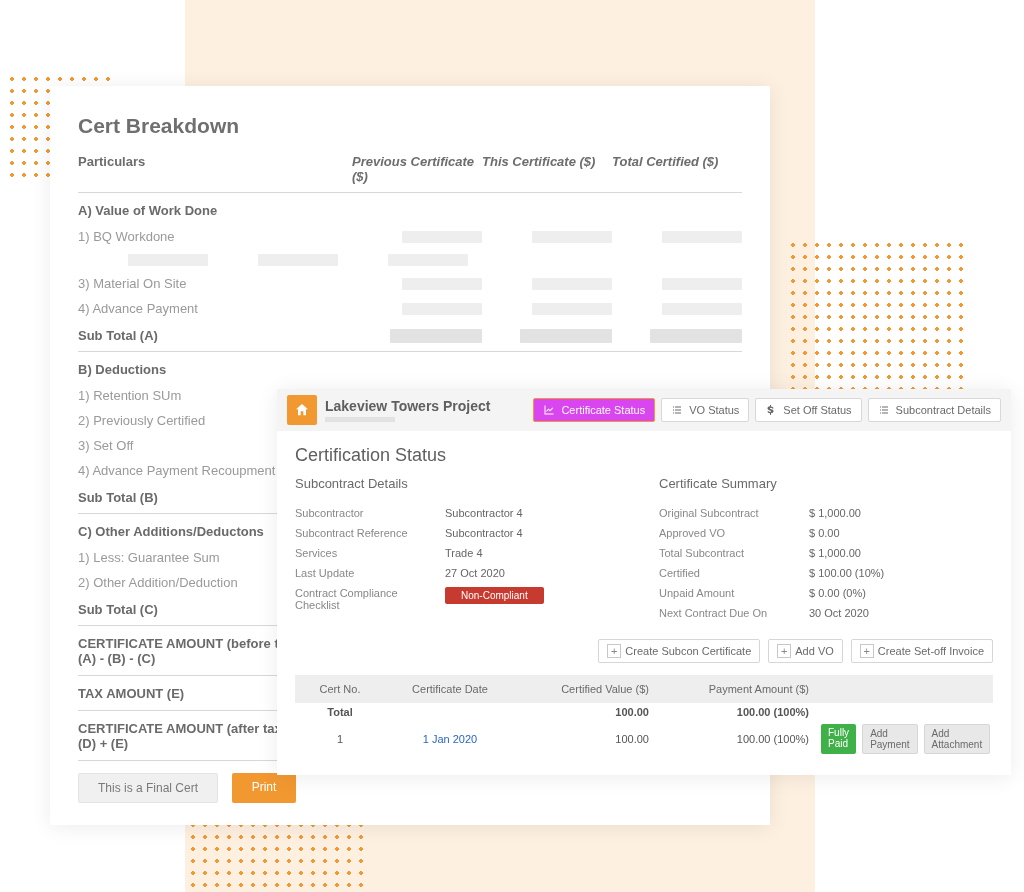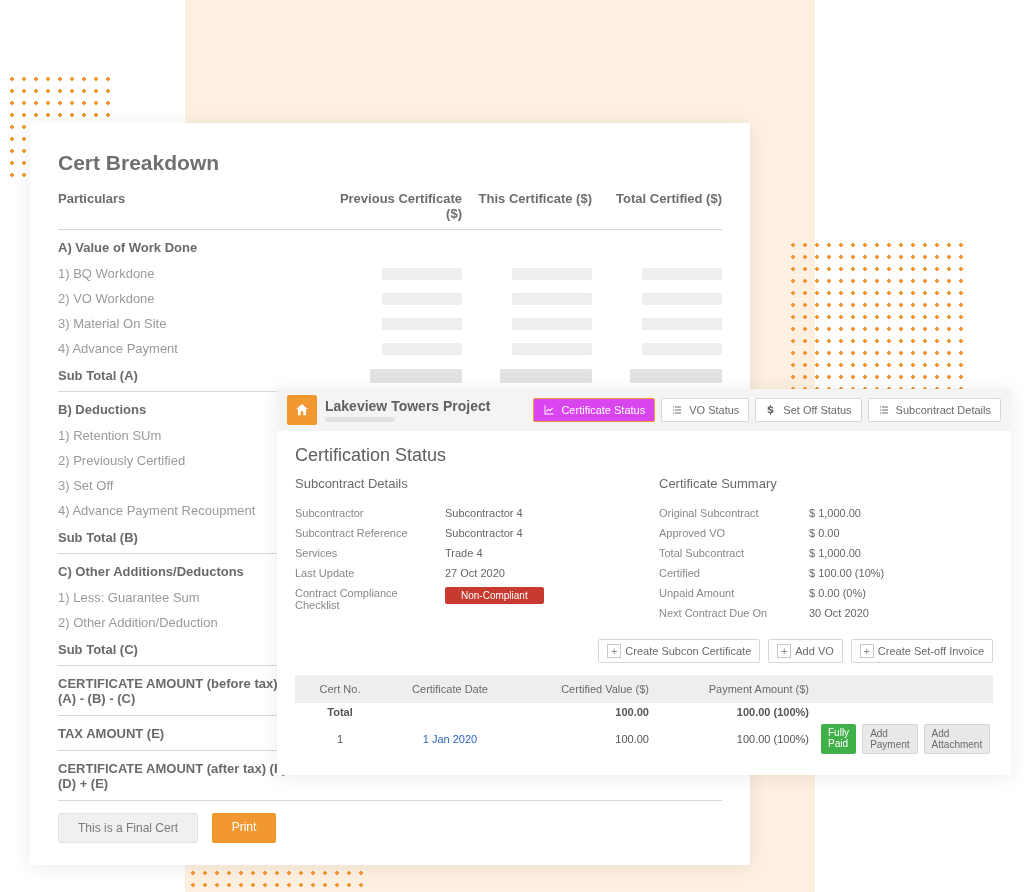--- a/index.html
+++ b/index.html
@@ -7,25 +7,25 @@
 
 .bg-peach { position: absolute; left: 185px; top: 0; width: 630px; height: 892px; background: #fdf0e0; }
 .dot-grid { position: absolute; background-image: radial-gradient(circle, #f29831 2px, transparent 2px); background-size: 12px 12px; }
 .dots-tl { left: 6px; top: 73px; width: 110px; height: 105px; }
 .dots-mr { left: 787px; top: 239px; width: 176px; height: 166px; }
 .dots-bl { left: 187px; top: 783px; width: 176px; height: 105px; }
 
 .card { position: absolute; background: #fff; box-shadow: 0 2px 20px rgba(0,0,0,0.08); }
 
 
-.card1 { left: 30px; top: 86px; width: 720px; padding: 28px 28px 22px; margin-top: 37px; }
+.card1 { left: 50px; top: 86px; width: 720px; padding: 28px 28px 22px; }
 .card1 h2 { color: #6f6f6f; font-size: 21px; font-weight: 600; margin-bottom: 16px; }
 .bd-head { display: flex; color: #6d6d6d; font-size: 13px; font-weight: 600; padding-bottom: 8px; border-bottom: 1px solid #d8d8d8; }
 .bd-head .c0 { flex: 1; }
-.bd-head .c { width: 130px; text-align: right; }
+.bd-head .c { width: 130px; text-align: left; font-style: italic; }
 .sec-title { color: #6a6a6a; font-size: 13px; font-weight: 700; padding: 10px 0 6px; }
 .row { display: flex; align-items: center; padding: 5px 0; color: #9a9a9a; font-size: 13px; }
 .row .c0 { flex: 1; }
 .row .c { width: 130px; display: flex; justify-content: flex-end; }
 .ph { background: #eeeeee; height: 12px; width: 80px; border-radius: 1px; }
 .ph.big { height: 14px; width: 92px; background: #e2e2e2; }
 .st-row { display: flex; align-items: center; padding: 7px 0 8px; border-bottom: 1px solid #d8d8d8; color: #6a6a6a; font-weight: 700; font-size: 13px; }
 .st-row .c0 { flex: 1; }
 .st-row .c { width: 130px; display: flex; justify-content: flex-end; }
 .line-title { color: #6a6a6a; font-size: 13px; font-weight: 700; padding: 10px 0 9px; border-bottom: 1px solid #d8d8d8; }
@@ -103,21 +103,20 @@
         <span class="ph"></span>
       </div>
       <div class="c">
         <span class="ph"></span>
       </div>
       <div class="c">
         <span class="ph"></span>
       </div>
     </div>
   <div class="row">
-      <div class="c0">2) VO Workdone</div>
       <div class="c">
         <span class="ph"></span>
       </div>
       <div class="c">
         <span class="ph"></span>
       </div>
       <div class="c">
         <span class="ph"></span>
       </div>
     </div>

